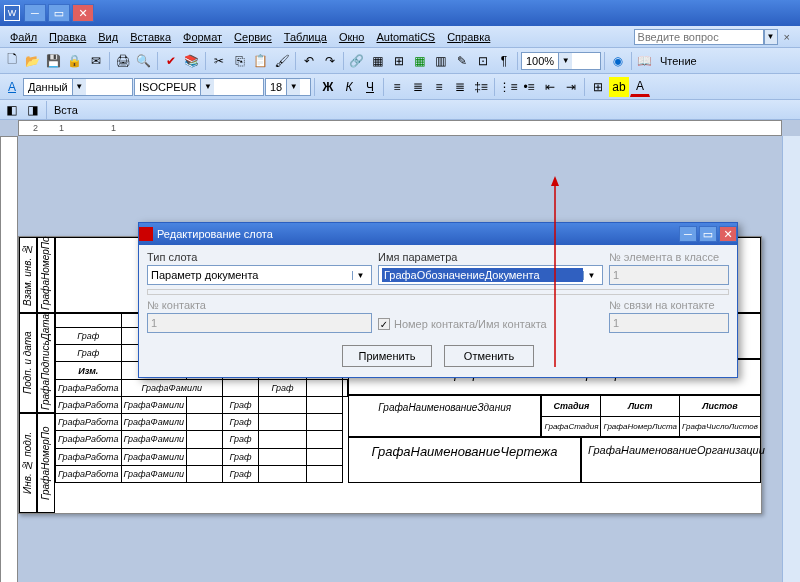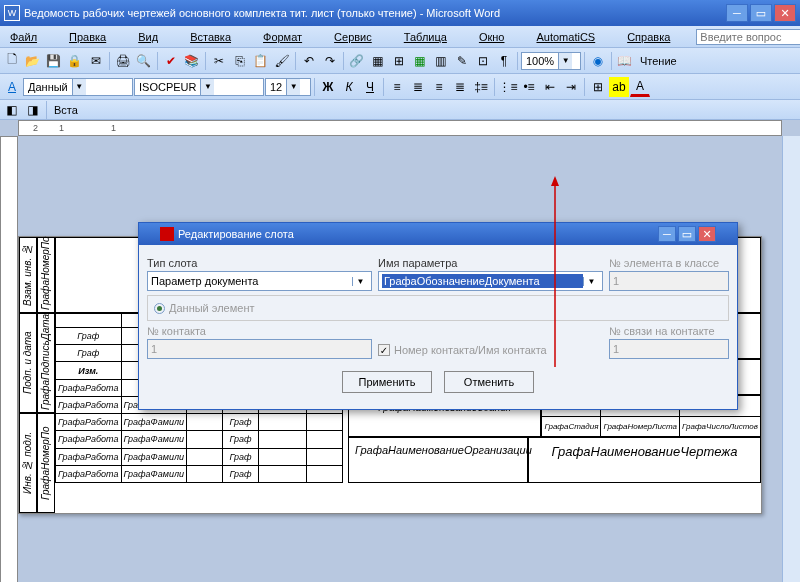--- a/index.html
+++ b/index.html
@@ -2,21 +2,21 @@
 <html><head>
 <meta charset="utf-8">
 <style>
 * { box-sizing: border-box; margin: 0; padding: 0; }
 body { font-family: Tahoma, Arial, sans-serif; font-size: 11px; background: #fff; width: 800px; height: 582px; overflow: hidden; }
 .titlebar { background: linear-gradient(#4a84e0,#2b5fc0); height: 26px; display: flex; align-items: center; padding: 0 4px; color: #fff; }
 .titlebar .icon { width: 16px; height: 16px; background: #3a6fc8; border: 1px solid #fff; margin-right: 4px; display: inline-flex; align-items: center; justify-content: center; font-size: 9px; }
 .titlebar .title { flex: 1; white-space: nowrap; overflow: hidden; }
 .winbtns { display: flex; gap: 2px; }
 .winbtn { width: 22px; height: 18px; background: #6aa0e8; border: 1px solid #3a6fc8; display: flex; align-items: center; justify-content: center; color: #fff; cursor: pointer; }
-.menubar { background: linear-gradient(#d6e6fb,#c1d8f6); height: 22px; display: flex; align-items: center; padding: 0 4px; border-bottom: 1px solid #9cb8e0; gap: 20px; }
+.menubar { background: linear-gradient(#d6e6fb,#c1d8f6); height: 22px; display: flex; align-items: center; padding: 0 4px; border-bottom: 1px solid #9cb8e0; }
 .menubar .mi { padding: 2px 6px; cursor: pointer; }
 .menubar .mi u { text-decoration: underline; }
 .question { margin-left: auto; display: flex; align-items: center; }
 .question input { width: 130px; height: 16px; font-size: 11px; border: 1px solid #7a9cc8; padding: 0 3px; }
 .question .dd { width: 14px; height: 16px; border: 1px solid #7a9cc8; background: #dbe8f8; display: flex; align-items: center; justify-content: center; font-size: 8px; }
 .toolbar { background: linear-gradient(#d6e6fb,#c1d8f6); height: 26px; display: flex; align-items: center; padding: 0 2px; gap: 1px; border-bottom: 1px solid #9cb8e0; }
 .tbtn { width: 20px; height: 20px; display: flex; align-items: center; justify-content: center; cursor: pointer; border: 1px solid transparent; font-size: 12px; }
 .sep { width: 1px; height: 18px; background: #9cb8e0; margin: 0 2px; }
 .combo { display: flex; align-items: center; background: #fff; border: 1px solid #7a9cc8; height: 18px; }
 .combo span { padding: 0 4px; }
@@ -27,23 +27,23 @@
 .ruler-v { position: absolute; top: 16px; left: 0; width: 18px; bottom: 18px; background: #fff; border: 1px solid #888; }
 .doc-area { position: absolute; top: 16px; left: 18px; right: 18px; bottom: 18px; background: #b8c8e0; overflow: hidden; }
 .page { position: absolute; top: 8px; left: 0; width: 744px; background: #fff; border: 1px solid #888; box-shadow: 2px 2px 4px rgba(0,0,0,.3); }
 .stamp { display: flex; font-style: italic; }
 .vlabel { writing-mode: vertical-rl; transform: rotate(180deg); text-align: center; font-size: 10px; padding: 2px; border: 1px solid #000; }
 .stamp-table { border-collapse: collapse; }
 .stamp-table td, .stamp-table th { border: 1px solid #000; font-size: 9px; text-align: center; padding: 1px 2px; font-style: italic; }
 .bigfield { font-size: 13px; font-style: italic; text-align: center; padding: 6px; border: 1px solid #000; }
 .underl { border-bottom: 2px solid #c00; display: inline-block; }
 .dialog { position: absolute; top: 102px; left: 138px; width: 600px; background: #eef2f8; border: 1px solid #2b5fc0; box-shadow: 3px 3px 8px rgba(0,0,0,.4); z-index: 10; }
-.dialog .dtitle { background: linear-gradient(#4a84e0,#2b5fc0); height: 22px; display: flex; align-items: center; color: #fff; padding: 0 21px; }
+.dialog .dtitle { background: linear-gradient(#4a84e0,#2b5fc0); height: 22px; display: flex; align-items: center; color: #fff; padding: 0 0; }
 .dialog .dtitle .dicon { width: 14px; height: 14px; background: #c00; margin-right: 4px; }
-.dialog .dbody { padding: 12px 8px; }
+.dialog .dbody { padding: 6px 8px; }
 .dialog .row { display: flex; gap: 6px; margin-bottom: 4px; }
 .dialog .col { flex: 1; }
 .dialog label { color: #333; font-size: 11px; display: block; margin-bottom: 2px; }
 .dialog label.dis { color: #999; }
 .dialog .inp { width: 100%; height: 20px; border: 1px solid #7a9cc8; background: #fff; padding: 0 3px; display: flex; align-items: center; }
 .dialog .inp.dis { background: #f0f0f0; color: #999; }
 .dialog .sel { background: #3060c0; color: #fff; padding: 1px 2px; }
 .dialog .ddd { width: 16px; display: flex; align-items: center; justify-content: center; font-size: 8px; border-left: 1px solid #7a9cc8; }
 .dialog .radio { display: flex; align-items: center; gap: 4px; padding: 4px; }
 .dialog .rcir { width: 11px; height: 11px; border: 1px solid #7a9cc8; border-radius: 50%; display: flex; align-items: center; justify-content: center; }
@@ -53,21 +53,20 @@
 .dialog .btns { display: flex; justify-content: center; gap: 12px; padding: 8px 0 4px; }
 .dialog button { width: 90px; height: 22px; background: #eef2f8; border: 1px solid #888; cursor: pointer; font-size: 11px; }
 .arrow { position: absolute; z-index: 20; pointer-events: none; }
 .scroll-v { position: absolute; right: 0; top: 16px; bottom: 18px; width: 18px; background: #dbe8f8; border-left: 1px solid #9cb8e0; }
 </style>
 </head>
 <body>
 
 <div class="titlebar">
   <span class="icon">W</span>
-  <span class="title">Ведомость рабочих чертежей основного комплекта тит. лист (только чтение) - Microsoft Word</span>
   <div class="winbtns">
     <div class="winbtn">─</div>
     <div class="winbtn">▭</div>
     <div class="winbtn" style="background:#e06060">✕</div>
   </div>
 </div>
 
 <div class="menubar">
   <span class="mi"><u>Файл</u></span>
   <span class="mi"><u>Правка</u></span>
@@ -109,21 +108,21 @@
   <div class="sep"></div>
   <div class="tbtn" style="color:#06c">🔗</div>
   <div class="tbtn">▦</div>
   <div class="tbtn">⊞</div>
   <div class="tbtn" style="color:#080">▦</div>
   <div class="tbtn">▥</div>
   <div class="tbtn">✎</div>
   <div class="tbtn">⊡</div>
   <div class="tbtn">¶</div>
   <div class="sep"></div>
-  <div class="combo" style="width:60px">
+  <div class="combo" style="width:80px">
       <span>100%</span>
       <div class="dd">▼</div>
     </div>
   <div class="sep"></div>
   <div class="tbtn" style="color:#06c">◉</div>
   <div class="sep"></div>
   <div class="tbtn">📖</div>
   <span style="padding:0 4px;cursor:pointer">Чтение</span>
 </div>
 
@@ -131,21 +130,21 @@
   <div class="tbtn" style="text-decoration:underline;color:#06c">A</div>
   <div class="combo" style="width:110px">
       <span>Данный</span>
       <div class="dd">▼</div>
     </div>
   <div class="combo" style="width:130px">
       <span>ISOCPEUR</span>
       <div class="dd">▼</div>
     </div>
   <div class="combo" style="width:46px">
-      <span>12</span>
+      <span>18</span>
       <div class="dd">▼</div>
     </div>
   <div class="sep"></div>
   <div class="tbtn">
       <b>Ж</b>
     </div>
   <div class="tbtn">
       <i>К</i>
     </div>
   <div class="tbtn">
@@ -304,22 +303,22 @@
                       </tr>
                 <tr>
                         <td style="font-size:8px">ГрафаСтадия</td>
                         <td style="font-size:8px">ГрафаНомерЛиста</td>
                         <td style="font-size:8px">ГрафаЧислоЛистов</td>
                       </tr>
                     </tbody>
                   </table>
               </div>
               <div style="display:flex">
+                <div class="bigfield" style="flex:1;height:46px">ГрафаНаименованиеЧертежа</div>
                 <div class="bigfield" style="width:180px;font-size:11px">ГрафаНаименованиеОрганизации</div>
-                <div class="bigfield" style="flex:1;height:46px">ГрафаНаименованиеЧертежа</div>
               </div>
             </div>
           </div>
         </div>
       </div>
     </div>
   </div>
 
   <svg class="arrow" style="left:545px;top:52px" width="20" height="200">
     <line x1="10" y1="10" x2="10" y2="195" stroke="#c00" stroke-width="1.5"></line>
@@ -351,24 +350,20 @@
               <span class="sel" style="flex:1">ГрафаОбозначениеДокумента</span>
               <div class="ddd">▼</div>
             </div>
         </div>
         <div style="width:120px">
           <label class="dis">№ элемента в классе</label>
           <div class="inp dis">1</div>
         </div>
       </div>
       <div class="row" style="border:1px solid #ccc;padding:2px">
-        <div class="radio">
-            <div class="rcir on"></div>
-            <span style="color:#999">Данный элемент</span>
-          </div>
       </div>
       <div class="row">
         <div class="col">
           <label class="dis">№ контакта</label>
           <div class="inp dis">1</div>
         </div>
         <div style="flex:1;display:flex;align-items:flex-end;padding-bottom:3px">
           <span class="chk">✓</span>
           <span style="color:#999">Номер контакта/Имя контакта</span>
         </div>

